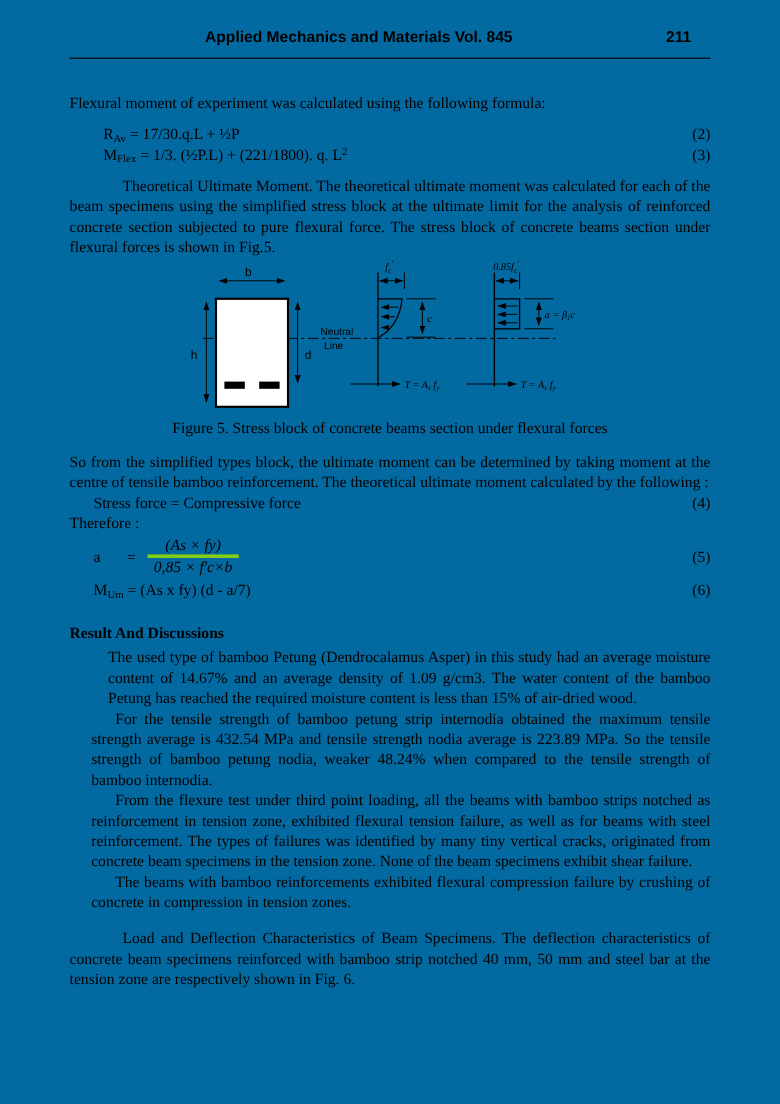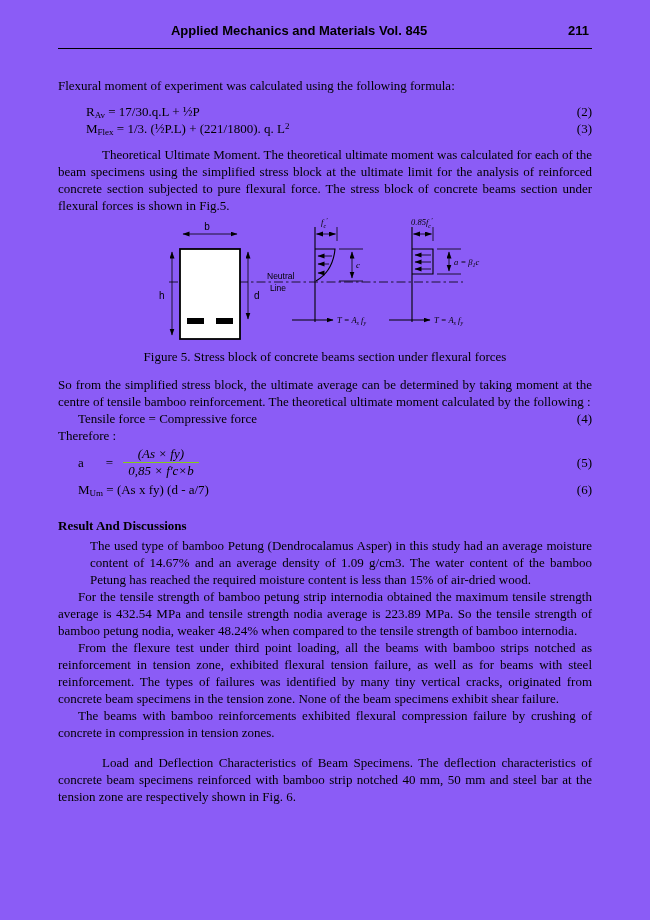--- a/index.html
+++ b/index.html
@@ -1,47 +1,47 @@
 <!DOCTYPE html>
 <html><head>
 <meta charset="utf-8">
 <style>
   html,body{margin:0;padding:0;background:#ffffff;}
   .page{
-    width:650px;height:920px;background:#8b5cf6;color:#000;
+    width:650px;height:920px;background:#0369a1;color:#000;
     font-family:"Liberation Serif", serif;font-size:13px;line-height:17px;
     box-sizing:border-box;padding:22px 58px 0 58px;position:relative;overflow:hidden;
   }
   
   .header{position:relative;height:17px;font-family:"Liberation Sans",sans-serif;
     font-weight:bold;font-size:13px;}
   .journal-title{position:absolute;left:50%;transform:translateX(-50%) translateX(-26px);white-space:nowrap;}
-  .page-number{position:absolute;right:3px;top:0;}
+  .page-number{position:absolute;right:16px;top:0;}
   .rule{border:none;border-top:1.7px solid #000;margin:9px 0 0 0;}
   
   p{margin:0;text-align:justify;}
   .intro{margin-top:28px;}
   .p-theoretical{margin-top:9px;}
   .p-sofrom{margin-top:11px;}
   .lead-bold{font-weight:normal;margin-left:44px;}
-  .indent{text-indent:20px;}
+  .indent{text-indent:20px;margin-left:18px;}
   
   .eq-block{margin-top:9px;}
   .eq-row{display:flex;justify-content:space-between;align-items:center;}
   .eq-left{padding-left:28px;}
   .eq-left.small-ind{padding-left:20px;}
   .eq-num{text-align:right;}
   sub{font-size:9px;vertical-align:-2px;line-height:0;}
   sup{font-size:9px;vertical-align:4px;line-height:0;}
   .eq5-row{margin:2px 0;}
   .eq5-left{display:flex;align-items:center;padding-left:20px;}
   .eq5-a{margin-right:22px;}
   .eq5-eq{margin-right:10px;}
   .frac{display:inline-block;text-align:center;font-style:italic;line-height:16px;}
-  .frac .num{display:block;border-bottom:1px solid #84cc16;padding:0 5px;}
+  .frac .num{display:block;border-bottom:3px solid #84cc16;padding:0 5px;}
   .frac .den{display:block;padding:0 5px;}
   
   .figure-wrap{width:360px;margin:1px auto 0 auto;}
   .caption{text-align:center;margin-top:1px;}
   
   .results-head{font-weight:bold;margin-top:19px;}
   .results-gap{margin-top:3px;margin-left:32px;}
   .p-load{margin-top:13px;}
   svg text{font-family:"Liberation Sans",sans-serif;fill:#000;}
   svg .math{font-family:"Liberation Serif",serif;font-style:italic;}
@@ -126,24 +126,24 @@
         <line x1="292" y1="59" x2="316" y2="59" stroke="#000" stroke-width="0.8"></line>
         <line x1="304" y1="37" x2="304" y2="56" stroke="#000" stroke-width="0.8" marker-start="url(#arr)" marker-end="url(#arr)"></line>
         <text x="309" y="50" class="math"><tspan font-size="8.5">a = β</tspan><tspan dy="2" font-size="6">1</tspan><tspan dy="-2" font-size="8.5">c</tspan></text>
         <line x1="244" y1="105" x2="285" y2="105" stroke="#000" stroke-width="1" marker-end="url(#arr)"></line>
         <text x="289" y="108" class="math"><tspan font-size="8.5">T = A</tspan><tspan dy="2" font-size="6">s</tspan><tspan dy="-2" font-size="8.5"> f</tspan><tspan dy="2" font-size="6">y</tspan></text>
       </g>
     </svg>
   </div>
   <p class="caption">Figure 5. Stress block of concrete beams section under flexural forces</p>
 
-  <p class="p-sofrom">So from the simplified stress block, the ultimate average can be determined by taking moment at the centre of tensile bamboo reinforcement. The theoretical ultimate moment calculated by the following :</p>
+  <p class="p-sofrom">So from the simplified types block, the ultimate moment can be determined by taking moment at the centre of tensile bamboo reinforcement. The theoretical ultimate moment calculated by the following :</p>
 
   <div class="eq-row">
-    <span class="eq-left small-ind">Tensile force = Compressive force</span>
+    <span class="eq-left small-ind">Stress force = Compressive force</span>
     <span class="eq-num">(4)</span>
   </div>
 
   <p>Therefore :</p>
 
   <div class="eq-row eq5-row">
     <span class="eq5-left">
       <span class="eq5-a">a</span>
       <span class="eq5-eq">=</span>
       <span class="frac">

